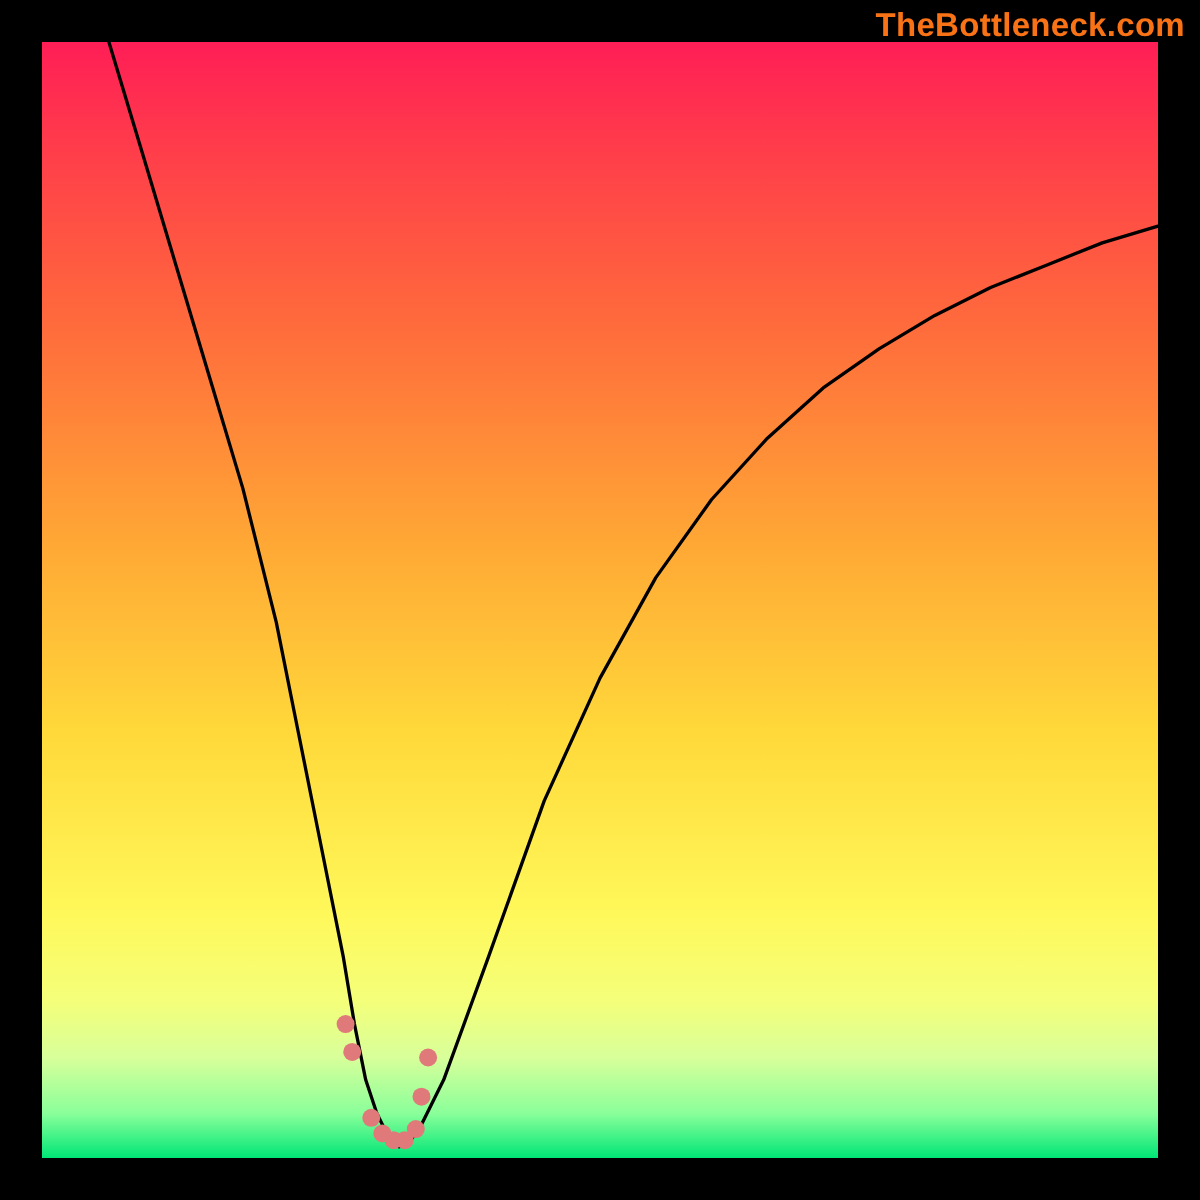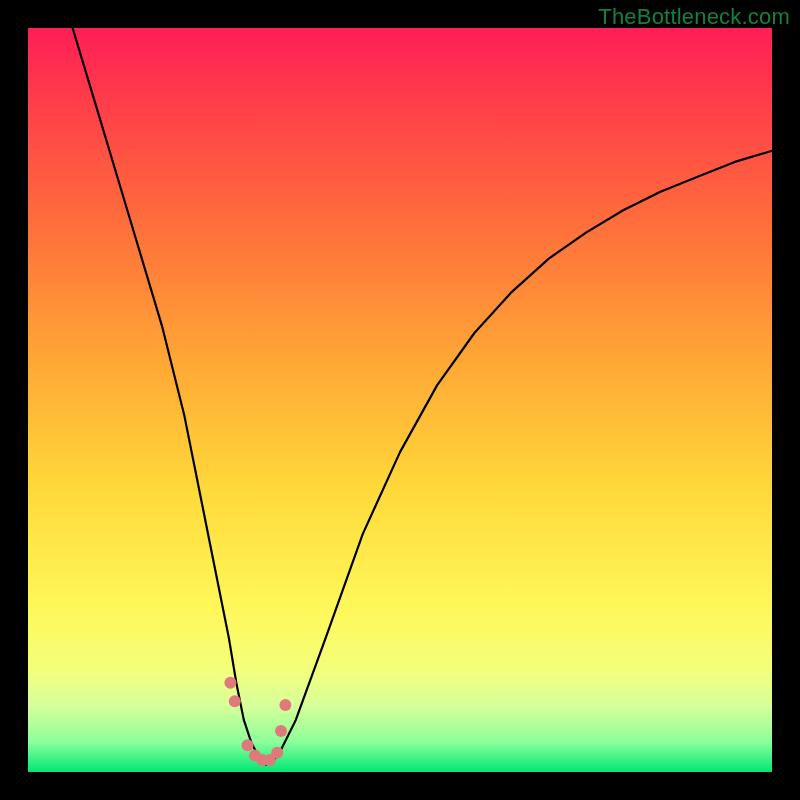--- a/index.html
+++ b/index.html
@@ -34,23 +34,23 @@
       #fff85a 78%,
       #f4ff7a 86%,
       #d8ff9a 91%,
       #8aff9a 96%,
       #00e676 100%);
   }
   .watermark {
     position: absolute;
     top: 4px;
     right: 10px;
-    color: #15803d;
+    color: #f97316;
     font-size: 22px;
-    font-weight: 400;
+    font-weight: 700;
     letter-spacing: 0.2px;
     pointer-events: none;
   }
   svg.curve {
     position: absolute;
     top: 0;
     left: 0;
     width: 744px;
     height: 744px;
     overflow: visible;

